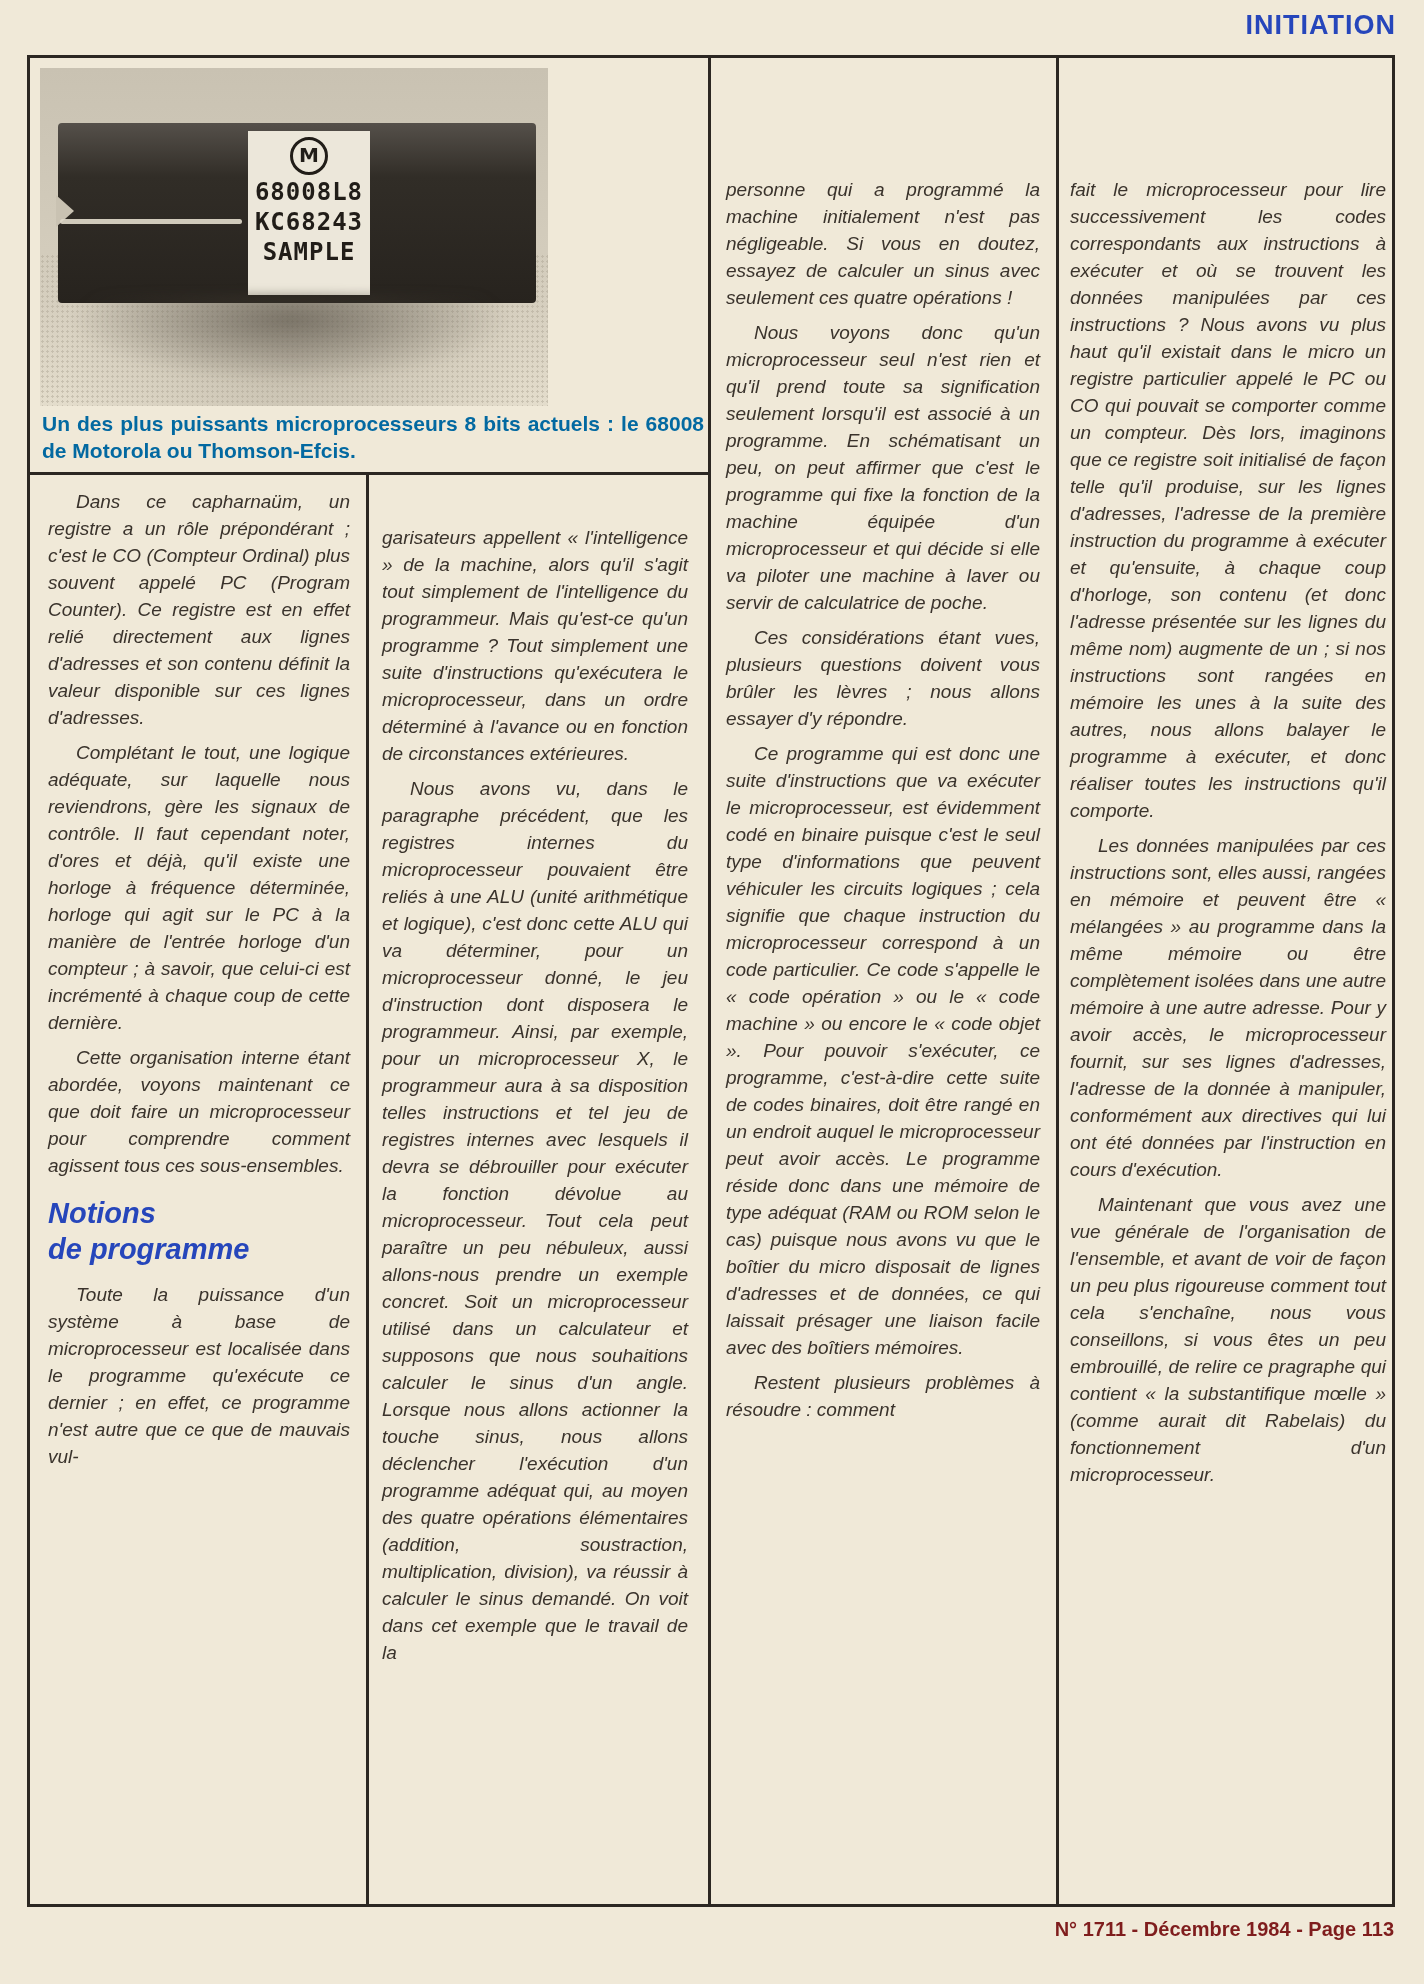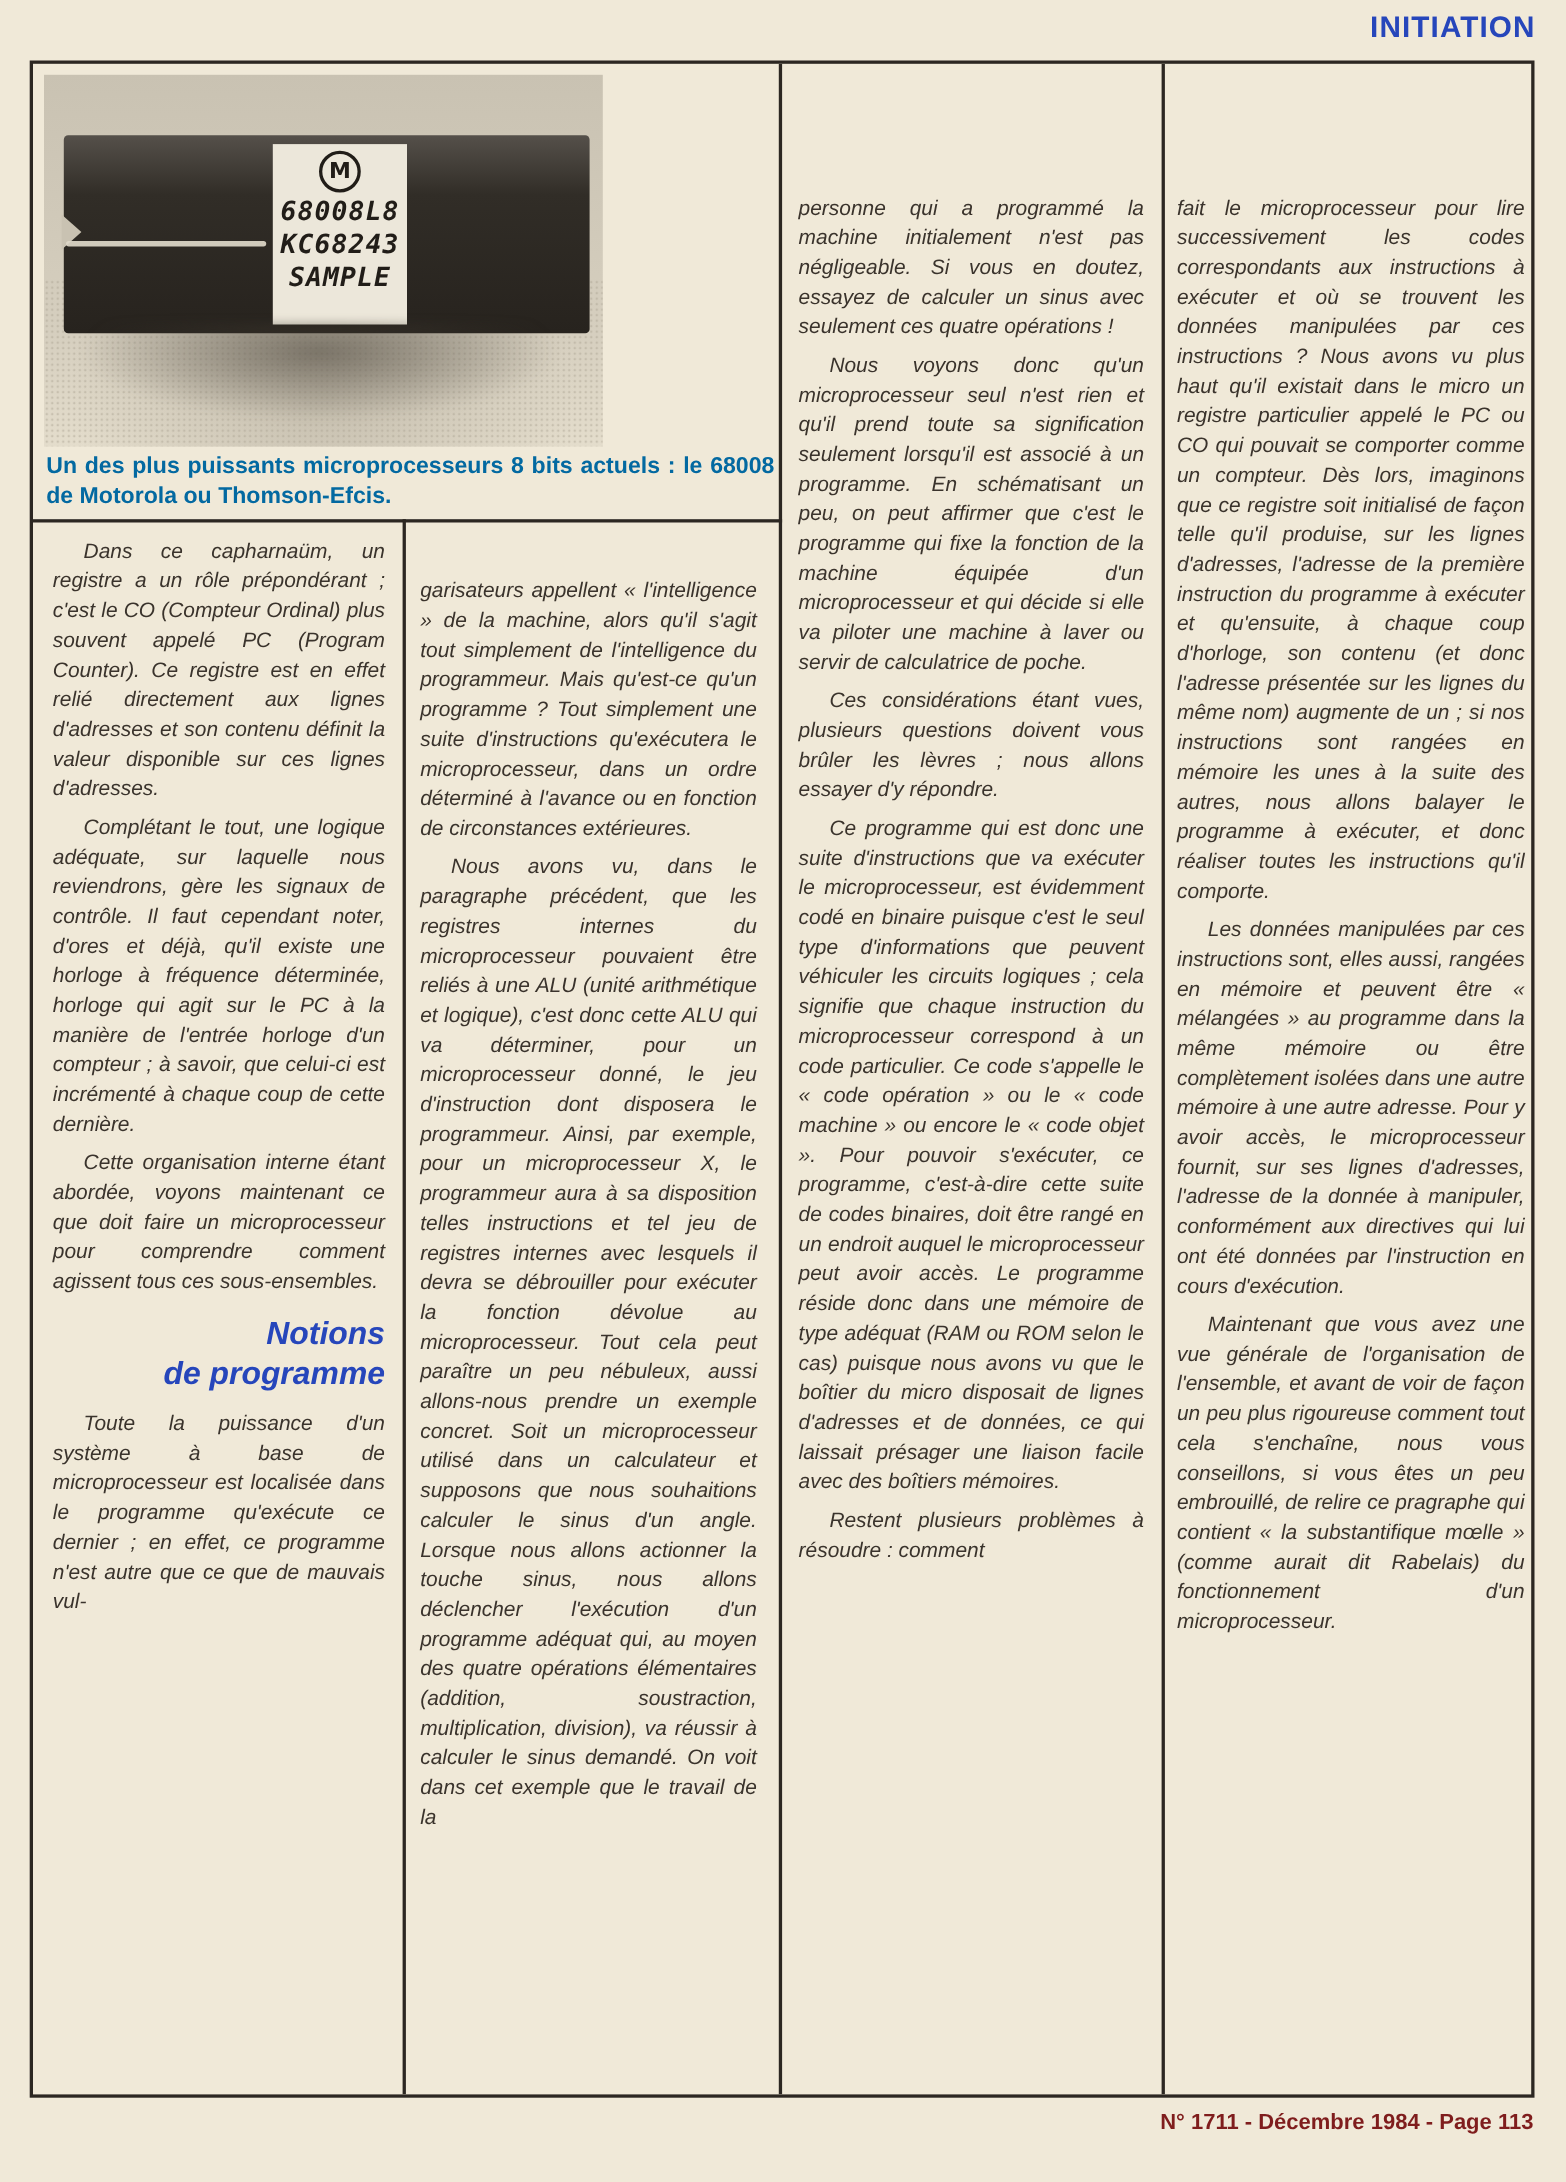--- a/index.html
+++ b/index.html
@@ -59,21 +59,21 @@
     padding-top:6px;box-sizing:border-box;
   }
   .moto-logo{
     width:32px;height:32px;border:3px solid #211d18;border-radius:50%;
     margin:0 auto 2px auto;
     font-weight:bold;font-size:20px;line-height:30px;
     font-family:"DejaVu Sans", sans-serif;
   }
   .chip-line{
     font-family:"DejaVu Sans Mono", monospace;
-    font-weight:bold;font-size:24px;line-height:30px;letter-spacing:1px;font-style:italic;
+    font-weight:bold;font-size:24px;line-height:30px;letter-spacing:1px;
   }
   .chip-shadow{
     position:absolute;left:30px;top:225px;width:440px;height:90px;
     background:radial-gradient(ellipse at 50% 30%, rgba(62,56,47,.55), rgba(0,0,0,0) 70%);
     filter:blur(4px);
   }
   .caption{
     position:absolute;left:12px;top:352px;width:662px;
     font-size:21px;line-height:27px;font-weight:bold;color:#0369a1;
     text-align:justify;
@@ -88,21 +88,21 @@
   .col{position:absolute;font-size:19px;line-height:27px;text-align:justify;font-style:italic;}
   .col p{margin:0 0 8px 0;hyphens:manual;}
   .col p.indent{text-indent:28px;}
   .col1{left:18px;top:430px;width:302px;}
   .col2{left:352px;top:430px;width:306px;margin-top:36px;}
   .col3{left:696px;top:118px;width:314px;}
   .col4{left:1040px;top:118px;width:316px;}
   .blue-heading{
     margin:16px 0 14px 0;
     font-size:29px;line-height:36px;font-weight:bold;color:#2646bb;
-    white-space:pre-line;text-align:right;
+    white-space:pre-line;text-align:left;
   }
   .page-footer{
     position:absolute;right:30px;top:1918px;
     font-size:20px;font-weight:bold;color:#7f1d1d;
   }
 </style>
 </head>
 <body>
 
 <div class="page">

